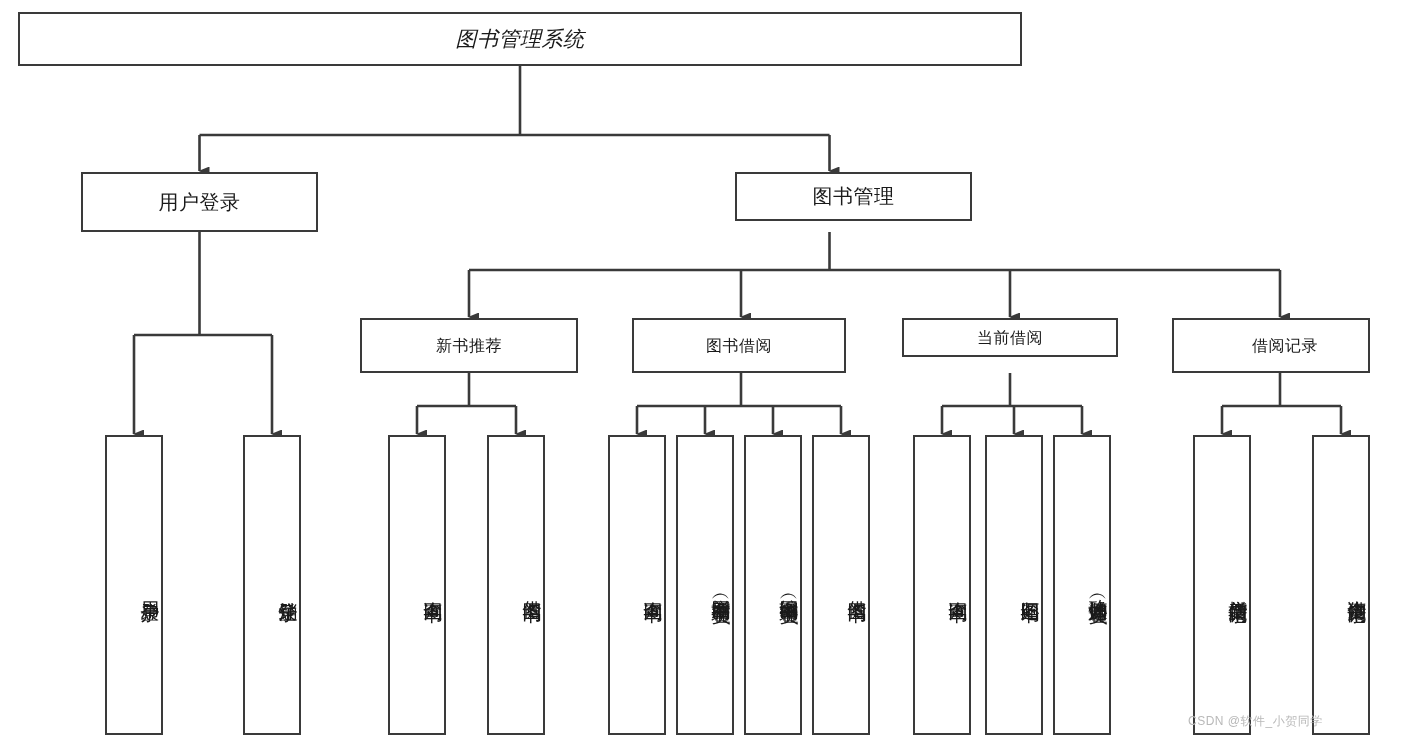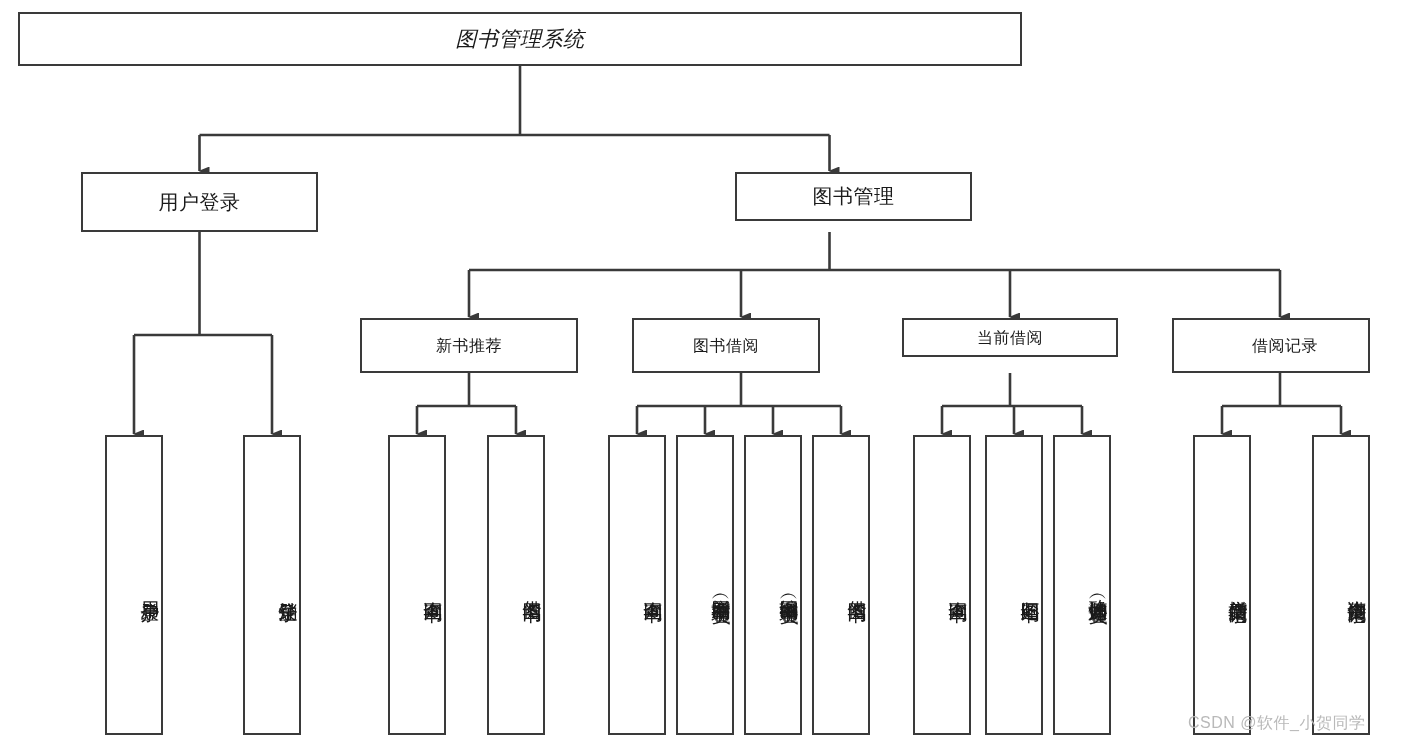--- a/index.html
+++ b/index.html
@@ -57,21 +57,21 @@
     letter-spacing: 1px;
   }
   .lvl-root .label { font-size: 21px; }
   .lvl-2 .label { font-size: 20px; }
   .lvl-3 .label { font-size: 16px; }
   .lvl-leaf .label { font-size: 19px; }
   .watermark {
     position: absolute;
     left: 1188px;
     top: 713px;
-    font-size: 16px;
+    font-size: 12px;
     color: #b9b9b9;
     white-space: nowrap;
     letter-spacing: 0.5px;
     pointer-events: none;
   }
 </style>
 </head>
 <body>
 
 <div id="diagram-root">
@@ -123,21 +123,21 @@
       </div>
       <div class="node horiz lvl-2" style="left: 81px; top: 172px; width: 237px; height: 60px;">
         <span class="label">用户登录</span>
       </div>
       <div class="node horiz lvl-2" style="left: 735px; top: 172px; width: 237px; height: 49px;">
         <span class="label">图书管理</span>
       </div>
       <div class="node horiz lvl-3" style="left: 360px; top: 318px; width: 218px; height: 55px;">
         <span class="label">新书推荐</span>
       </div>
-      <div class="node horiz lvl-3" style="left: 632px; top: 318px; width: 188px; height: 55px;">
+      <div class="node horiz lvl-3" style="left: 632px; top: 318px; width: 214px; height: 55px;">
         <span class="label">图书借阅</span>
       </div>
       <div class="node horiz lvl-3" style="left: 902px; top: 318px; width: 216px; height: 39px;">
         <span class="label">当前借阅</span>
       </div>
       <div class="node horiz lvl-3" style="left: 1172px; top: 318px; width: 198px; height: 55px; padding-left: 28px;">
         <span class="label">借阅记录</span>
       </div>
       <div class="node vert lvl-leaf" style="left: 105px; top: 435px; width: 58px; height: 300px;">
         <span class="label">用户登录</span>

